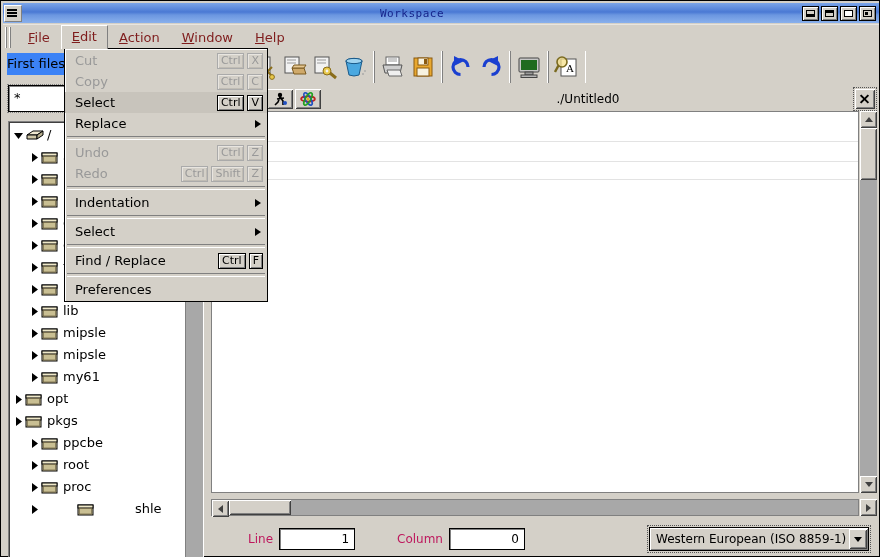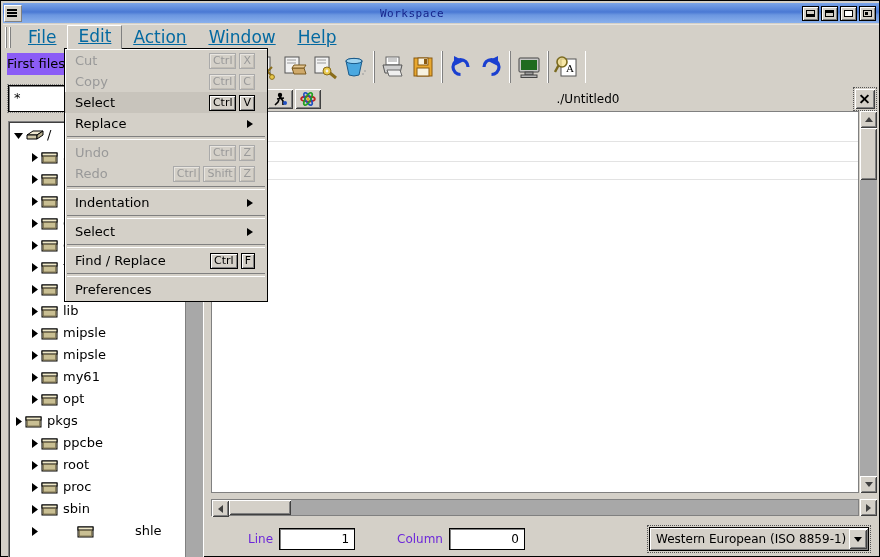--- a/index.html
+++ b/index.html
@@ -78,22 +78,22 @@
     display: flex; align-items: center;
     box-sizing: border-box;
   }
   .grip {
     width: 8px; height: 21px; margin: 0 4px 0 2px;
     background:
       linear-gradient(to right, #fff 0 1px, #808080 1px 2px, transparent 2px 4px,
                       #fff 4px 5px, #808080 5px 6px, transparent 6px);
   }
   .menu-item {
-    padding: 4px 11px 4px 11px; font-size: 17px; color: #0369a1;
-    cursor: default; line-height: 15px; text-decoration: underline;
+    padding: 4px 11px 4px 11px; font-size: 13px; color: #7f1d1d;
+    cursor: default; line-height: 15px;
   }
   .menu-item u { text-decoration: underline; }
   .menu-item.open {
     background: #d4d0c8;
     border: 1px solid #808080;
     border-bottom: none;
     border-top-color: #fff; border-left-color: #fff;
     padding: 3px 10px 5px 10px;
     position: relative; z-index: 60;
   }
@@ -123,21 +123,21 @@
   .sidepanel {
     position: absolute; left: 2px; top: 48px;
     width: 203px; height: 507px;
     background: #d4d0c8;
     box-sizing: border-box;
   }
   .side-label {
     position: absolute; left: 4px; top: 4px;
     width: 70px; height: 22px;
     font-size: 13px; line-height: 22px; color: #000;
-    background: #8b5cf6;
+    background: #3b82f6;
   }
   .filter-box {
     position: absolute; left: 5px; top: 36px;
     width: 190px; height: 27px;
     background: #fff;
     border: 1px solid #000;
     box-shadow: inset 1px 1px 0 #808080, inset -1px -1px 0 #fff;
     box-sizing: border-box;
     outline: 1px dotted #808080;
   }
@@ -261,21 +261,21 @@
   }
 
   
   .statusbar {
     position: absolute; left: 207px; top: 521px;
     width: 671px; height: 34px;
     background: #d4d0c8;
     display: flex; align-items: center;
     box-sizing: border-box;
   }
-  .sb-label { font-size: 12px; color: #6d28d9; margin-right: 6px; }
+  .sb-label { font-size: 12px; color: #be185d; margin-right: 6px; }
   .numfield {
     width: 76px; height: 22px;
     background: #fff;
     border: 1px solid #000;
     box-shadow: inset 1px 1px 0 #808080;
     box-sizing: border-box;
     text-align: right; font-size: 12px; color: #000;
     padding: 3px 5px 0 0;
   }
   .combo {
@@ -321,21 +321,21 @@
     width: 204px;
     background: #d4d0c8;
     border: 1px solid #000;
     box-shadow: inset 1px 1px 0 #fff;
     z-index: 50;
     box-sizing: border-box;
     padding: 1px 0;
   }
   .mrow {
     height: 21px; display: flex; align-items: center;
-    font-size: 13px; color: #000; padding: 0 12px 0 10px;
+    font-size: 13px; color: #000; padding: 0 4px 0 10px;
     position: relative;
   }
   .mrow.disabled { color: #999; }
   .mrow.hl { background: #c8c4bc; }
   .mlabel { flex: 1; }
   .msep {
     height: 2px; margin: 2px 2px;
     border-top: 1px solid #808080;
     border-bottom: 1px solid #fff;
   }
@@ -654,21 +654,21 @@
             <div class="twist"><svg width="9" height="9" style="vertical-align:middle">
                 <polygon points="2,0 8,4.5 2,9" fill="#000"></polygon>
               </svg></div>
             <span class="ficon"><svg width="18" height="15" viewBox="0 0 18 15">
                 <rect x="1" y="3" width="15" height="10" fill="#d8cfa8" stroke="#000"></rect>
                 <rect x="1" y="3" width="15" height="3" fill="#efe8c8" stroke="#000"></rect>
                 <rect x="2.5" y="6.5" width="12" height="5.5" fill="#c9bf93" stroke="#6a6040" stroke-width="0.7"></rect>
               </svg></span>
             <span class="tname">my61</span>
           </div>
-          <div class="trow" style="padding-left: 16px;">
+          <div class="trow" style="padding-left: 0;">
             <div class="twist"><svg width="9" height="9" style="vertical-align:middle">
                 <polygon points="2,0 8,4.5 2,9" fill="#000"></polygon>
               </svg></div>
             <span class="ficon"><svg width="18" height="15" viewBox="0 0 18 15">
                 <rect x="1" y="3" width="15" height="10" fill="#d8cfa8" stroke="#000"></rect>
                 <rect x="1" y="3" width="15" height="3" fill="#efe8c8" stroke="#000"></rect>
                 <rect x="2.5" y="6.5" width="12" height="5.5" fill="#c9bf93" stroke="#6a6040" stroke-width="0.7"></rect>
               </svg></span>
             <span class="tname">opt</span>
           </div>
@@ -708,31 +708,20 @@
           <div class="trow" style="padding-left: 16px;">
             <div class="twist"><svg width="9" height="9" style="vertical-align:middle">
                 <polygon points="2,0 8,4.5 2,9" fill="#000"></polygon>
               </svg></div>
             <span class="ficon"><svg width="18" height="15" viewBox="0 0 18 15">
                 <rect x="1" y="3" width="15" height="10" fill="#d8cfa8" stroke="#000"></rect>
                 <rect x="1" y="3" width="15" height="3" fill="#efe8c8" stroke="#000"></rect>
                 <rect x="2.5" y="6.5" width="12" height="5.5" fill="#c9bf93" stroke="#6a6040" stroke-width="0.7"></rect>
               </svg></span>
             <span class="tname">proc</span>
-          </div>
-          <div class="trow" style="padding-left: 16px;">
-            <div class="twist"><svg width="9" height="9" style="vertical-align:middle">
-                <polygon points="2,0 8,4.5 2,9" fill="#000"></polygon>
-              </svg></div>
-            <span class="ficon"><svg width="18" height="15" viewBox="0 0 18 15">
-                <rect x="1" y="3" width="15" height="10" fill="#d8cfa8" stroke="#000"></rect>
-                <rect x="1" y="3" width="15" height="3" fill="#efe8c8" stroke="#000"></rect>
-                <rect x="2.5" y="6.5" width="12" height="5.5" fill="#c9bf93" stroke="#6a6040" stroke-width="0.7"></rect>
-              </svg></span>
-            <span class="tname">sbin</span>
           </div>
           <div class="trow" style="padding-left: 16px; gap: 36px;">
             <div class="twist"><svg width="9" height="9" style="vertical-align:middle">
                 <polygon points="2,0 8,4.5 2,9" fill="#000"></polygon>
               </svg></div>
             <span class="ficon"><svg width="18" height="15" viewBox="0 0 18 15">
                 <rect x="1" y="3" width="15" height="10" fill="#d8cfa8" stroke="#000"></rect>
                 <rect x="1" y="3" width="15" height="3" fill="#efe8c8" stroke="#000"></rect>
                 <rect x="2.5" y="6.5" width="12" height="5.5" fill="#c9bf93" stroke="#6a6040" stroke-width="0.7"></rect>
               </svg></span>

